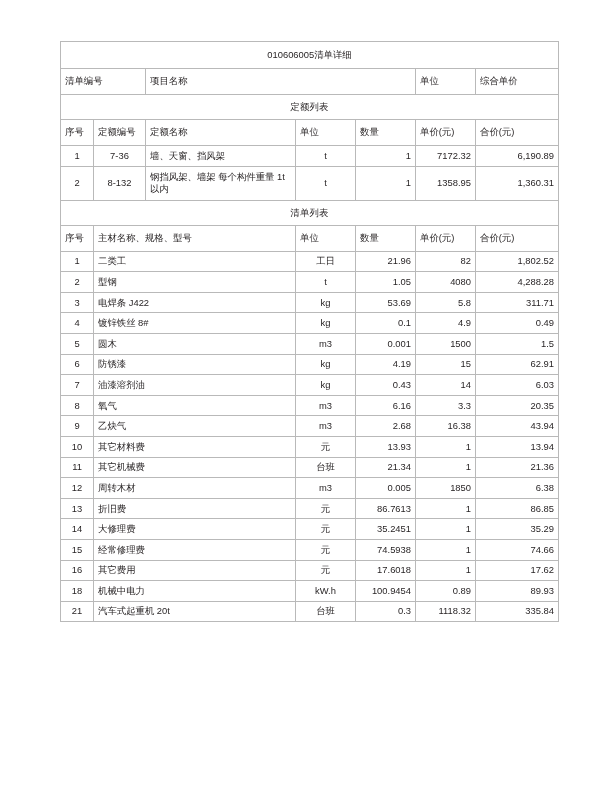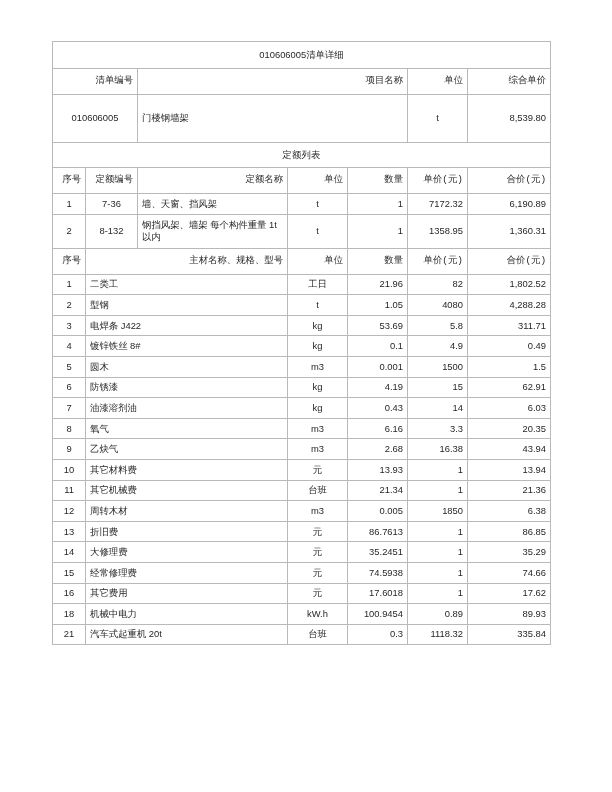--- a/index.html
+++ b/index.html
@@ -15,21 +15,21 @@
     position: relative;
     overflow: hidden;
   }
   .page {
     position: absolute;
     left: 0; top: 0;
     width: 612px; height: 792px;
   }
   table.doc {
     position: absolute;
-    left: 52px;
+    left: 60px;
     top: 41px;
     width: 498px;
     border-collapse: collapse;
     table-layout: fixed;
   }
   table.doc td {
     border: 1px solid #b9b9b9;
     font-size: 9.4px;
     line-height: 1.28;
     padding: 0 4px;
@@ -38,24 +38,23 @@
     word-break: break-word;
   }
   
   .sect-title {
     text-align: center;
     height: 24px;
     font-size: 9.6px;
     letter-spacing: .2px;
   }
   .hdr {
-    text-align: right;
+    text-align: left;
     height: 25px;
     font-size: 9.4px;
-    font-family: Liberation Mono, monospace;
   }
   .c-center { text-align: center; }
   .c-left   { text-align: left; }
 
   .row-tall { height: 47px; }
   .row-std  { height: 19.6px; }
   .row-med  { height: 33px; }
 
   
   .num {
@@ -91,26 +90,20 @@
         <tr>
           <td class="big-title" colspan="7">010606005清单详细</td>
         </tr>
         <tr>
           <td class="hdr" colspan="2">清单编号</td>
           <td class="hdr" colspan="3">项目名称</td>
           <td class="hdr" colspan="1">单位</td>
           <td class="hdr" colspan="1">综合单价</td>
         </tr>
         <tr>
-          <td class="code row-tall" colspan="2">010606005</td>
-          <td class="c-left" colspan="3">门楼钢墙架</td>
-          <td class="c-center">t</td>
-          <td class="num">8,539.80</td>
-        </tr>
-        <tr>
           <td class="sect-title" colspan="7">定额列表</td>
         </tr>
         <tr>
           <td class="hdr">序号</td>
           <td class="hdr">定额编号</td>
           <td class="hdr">定额名称</td>
           <td class="hdr">单位</td>
           <td class="hdr">数量</td>
           <td class="hdr">单价(元)</td>
           <td class="hdr">合价(元)</td>
@@ -127,20 +120,23 @@
         <tr>
           <td class="c-center row-med">2</td>
           <td class="code">8-132</td>
           <td class="c-left">钢挡风架、墙架 每个构件重量 1t以内</td>
           <td class="c-center">t</td>
           <td class="num">1</td>
           <td class="num">1358.95</td>
           <td class="num">1,360.31</td>
         </tr>
         <tr>
+          <td class="sect-title" colspan="7">清单列表</td>
+        </tr>
+        <tr>
           <td class="hdr">序号</td>
           <td class="hdr" colspan="2">主材名称、规格、型号</td>
           <td class="hdr">单位</td>
           <td class="hdr">数量</td>
           <td class="hdr">单价(元)</td>
           <td class="hdr">合价(元)</td>
         </tr>
         <tr>
           <td class="c-center row-std">1</td>
           <td class="c-left" colspan="2">二类工</td>

